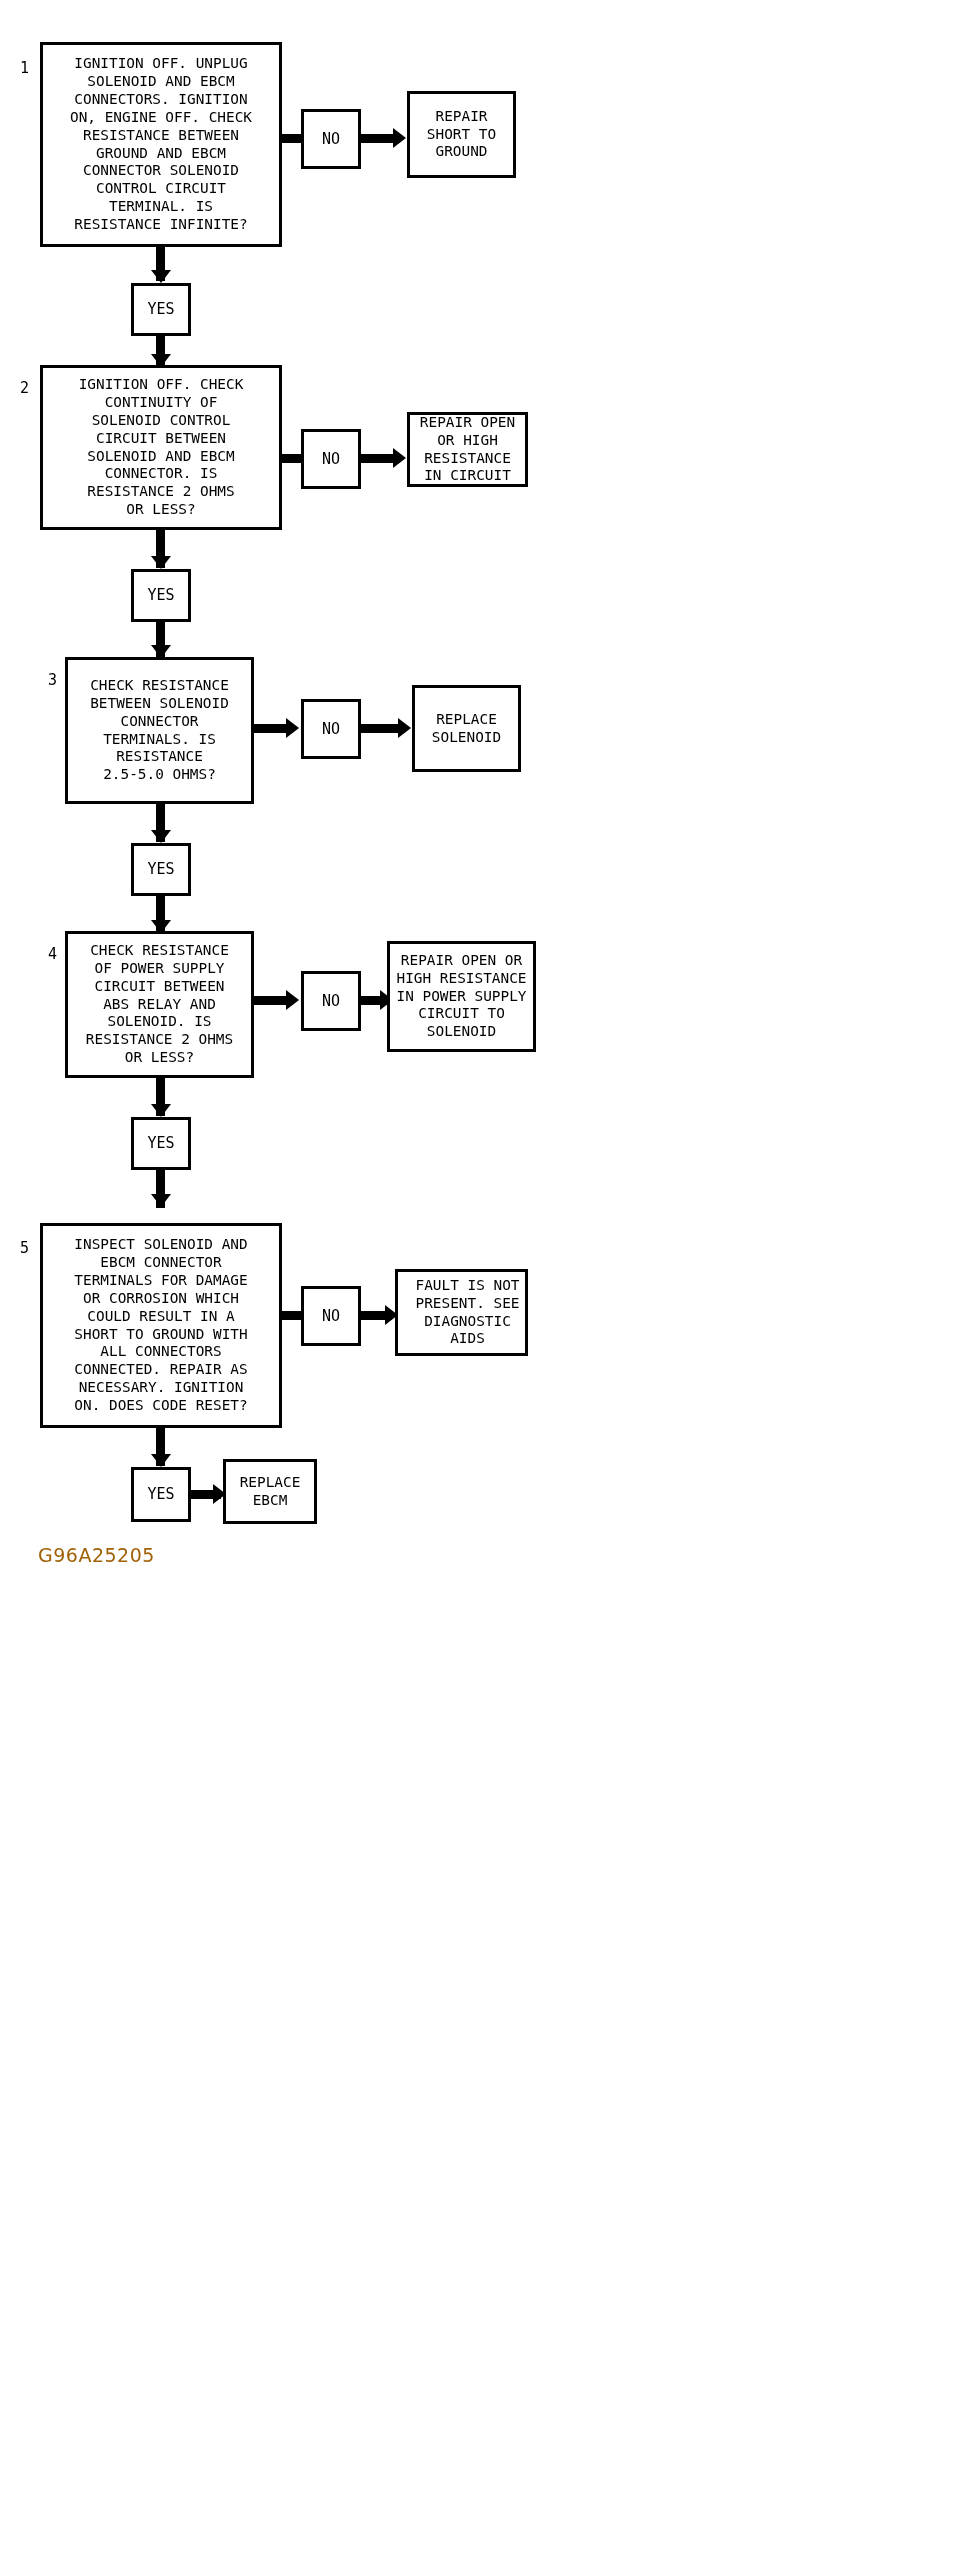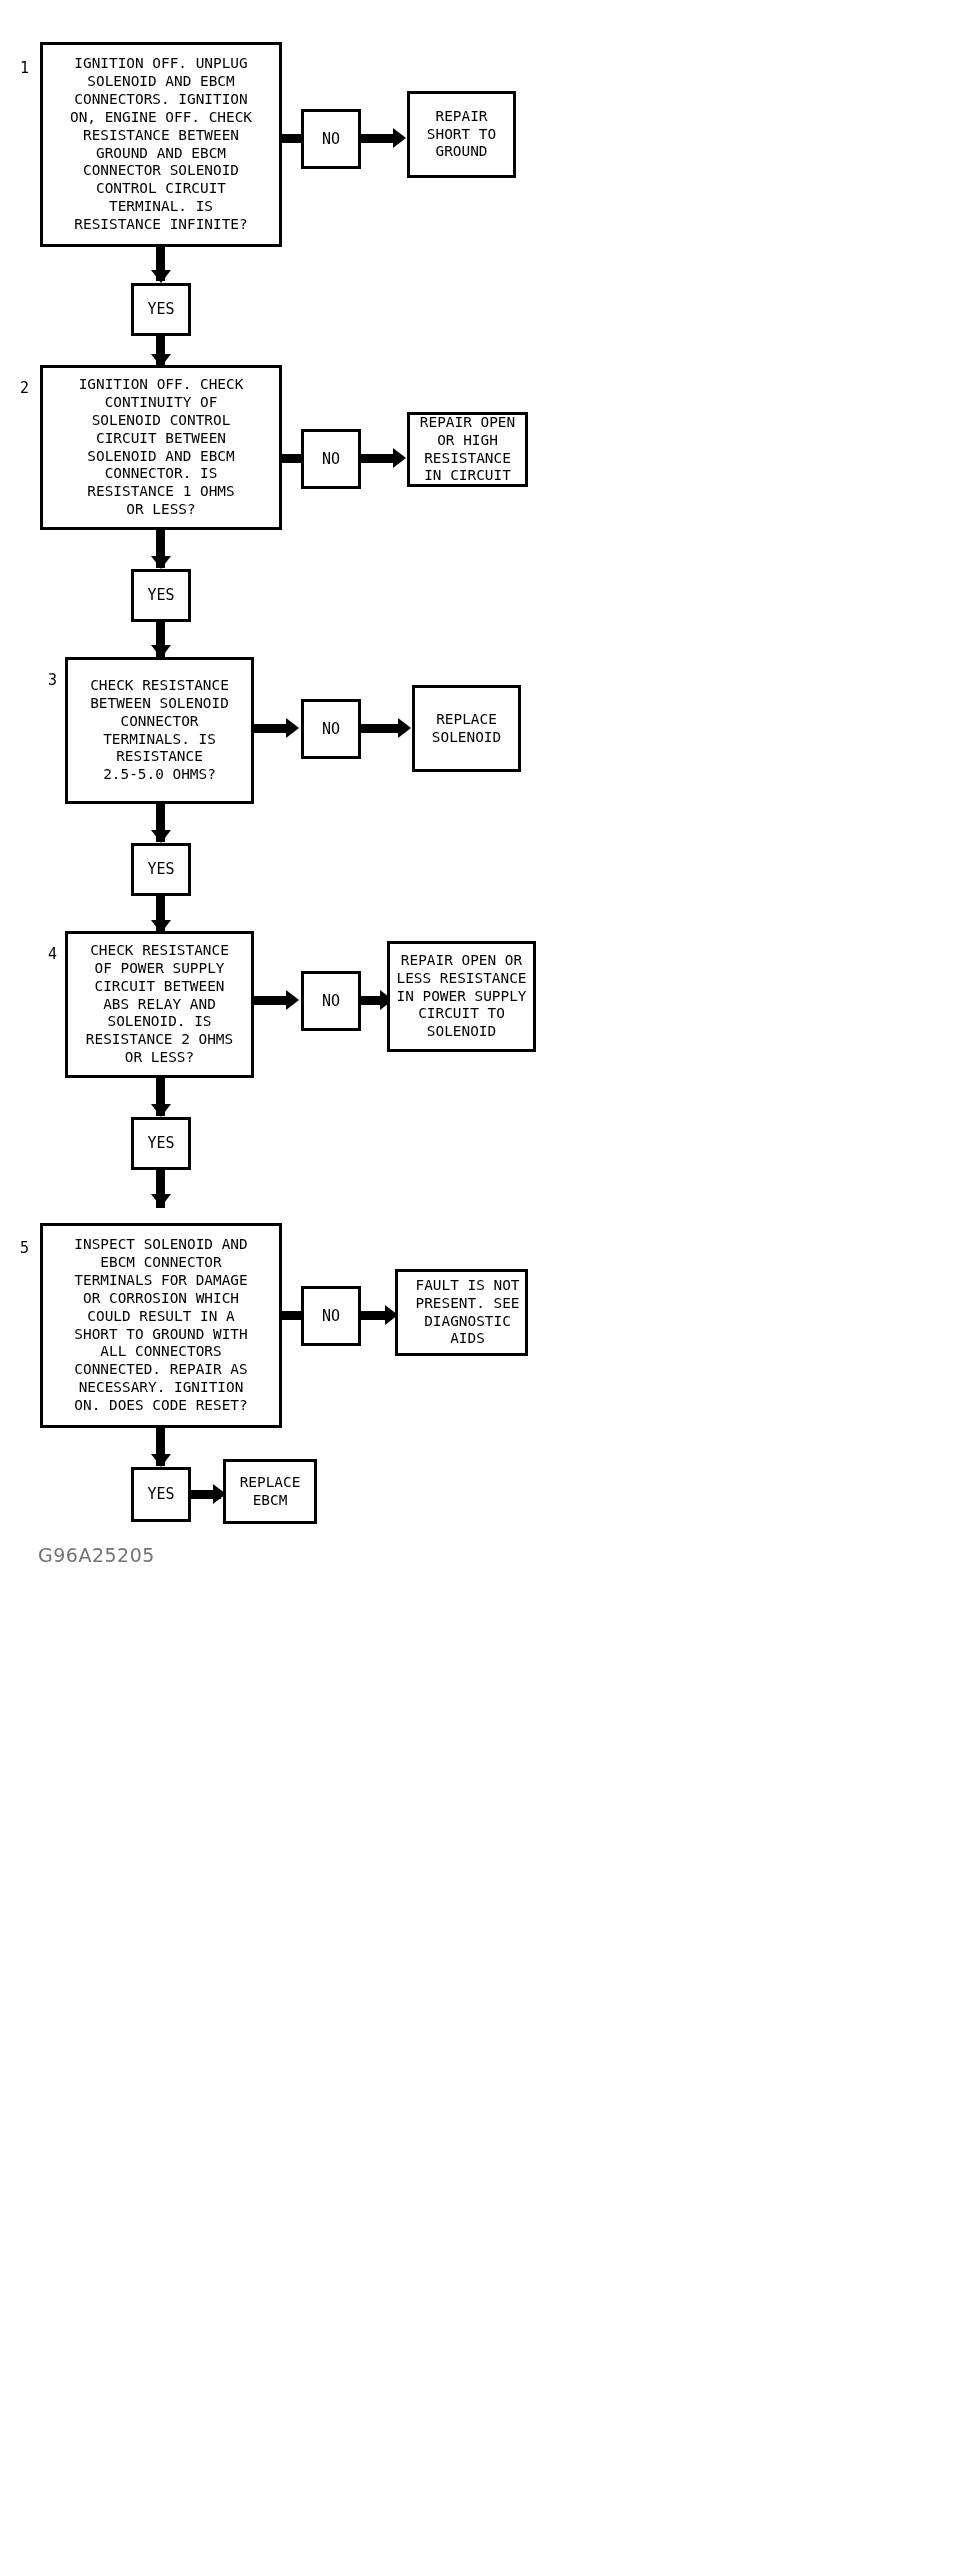--- a/index.html
+++ b/index.html
@@ -35,21 +35,21 @@
     border-top:13px solid #000;
   }
   .arrow-right{
     position:absolute;width:0;height:0;
     border-top:10px solid transparent;border-bottom:10px solid transparent;
     border-left:13px solid #000;
   }
 
   .footer-code{
     position:absolute;font-family:"DejaVu Sans","Liberation Sans",sans-serif;
-    font-size:19px;letter-spacing:0.5px;color:#737373;
+    font-size:19px;letter-spacing:0.5px;color:#a16207;
   }
 </style>
 </head>
 <body>
 
 <div class="canvas">
 
   <div class="step-num" style="left:20px;top:61px;">1</div>
   <div class="box" style="left:40px;top:42px;width:242px;height:205px;">
     <div class="txt">IGNITION OFF. UNPLUG
@@ -86,21 +86,21 @@
   <div class="arrow-down" style="left:151px;top:354px;"></div>
 
   <div class="step-num" style="left:20px;top:381px;">2</div>
   <div class="box" style="left:40px;top:365px;width:242px;height:165px;">
     <div class="txt">IGNITION OFF. CHECK
 CONTINUITY OF
 SOLENOID CONTROL
 CIRCUIT BETWEEN
 SOLENOID AND EBCM
 CONNECTOR. IS
-RESISTANCE 1 OHMS
+RESISTANCE 2 OHMS
 OR LESS?</div>
   </div>
   <div class="hline" style="left:282px;top:454px;width:32px;"></div>
   <div class="arrow-right" style="left:314px;top:448px;"></div>
   <div class="box yn-box" style="left:301px;top:429px;width:60px;height:60px;">
     <div class="txt">NO</div>
   </div>
   <div class="hline" style="left:360px;top:454px;width:40px;"></div>
   <div class="arrow-right" style="left:393px;top:448px;"></div>
   <div class="box small-box" style="left:407px;top:412px;width:121px;height:75px;">
@@ -157,21 +157,21 @@
   </div>
   <div class="hline" style="left:253px;top:996px;width:40px;"></div>
   <div class="arrow-right" style="left:286px;top:990px;"></div>
   <div class="box yn-box" style="left:301px;top:971px;width:60px;height:60px;">
     <div class="txt">NO</div>
   </div>
   <div class="hline" style="left:360px;top:996px;width:27px;"></div>
   <div class="arrow-right" style="left:380px;top:990px;"></div>
   <div class="box small-box" style="left:387px;top:941px;width:149px;height:111px;">
     <div class="txt">REPAIR OPEN OR
-LESS RESISTANCE
+HIGH RESISTANCE
 IN POWER SUPPLY
 CIRCUIT TO
 SOLENOID</div>
   </div>
   <div class="vline" style="left:156px;top:1078px;height:38px;"></div>
   <div class="arrow-down" style="left:151px;top:1104px;"></div>
   <div class="box yn-box" style="left:131px;top:1117px;width:60px;height:53px;">
     <div class="txt">YES</div>
   </div>
   <div class="vline" style="left:156px;top:1170px;height:38px;"></div>

